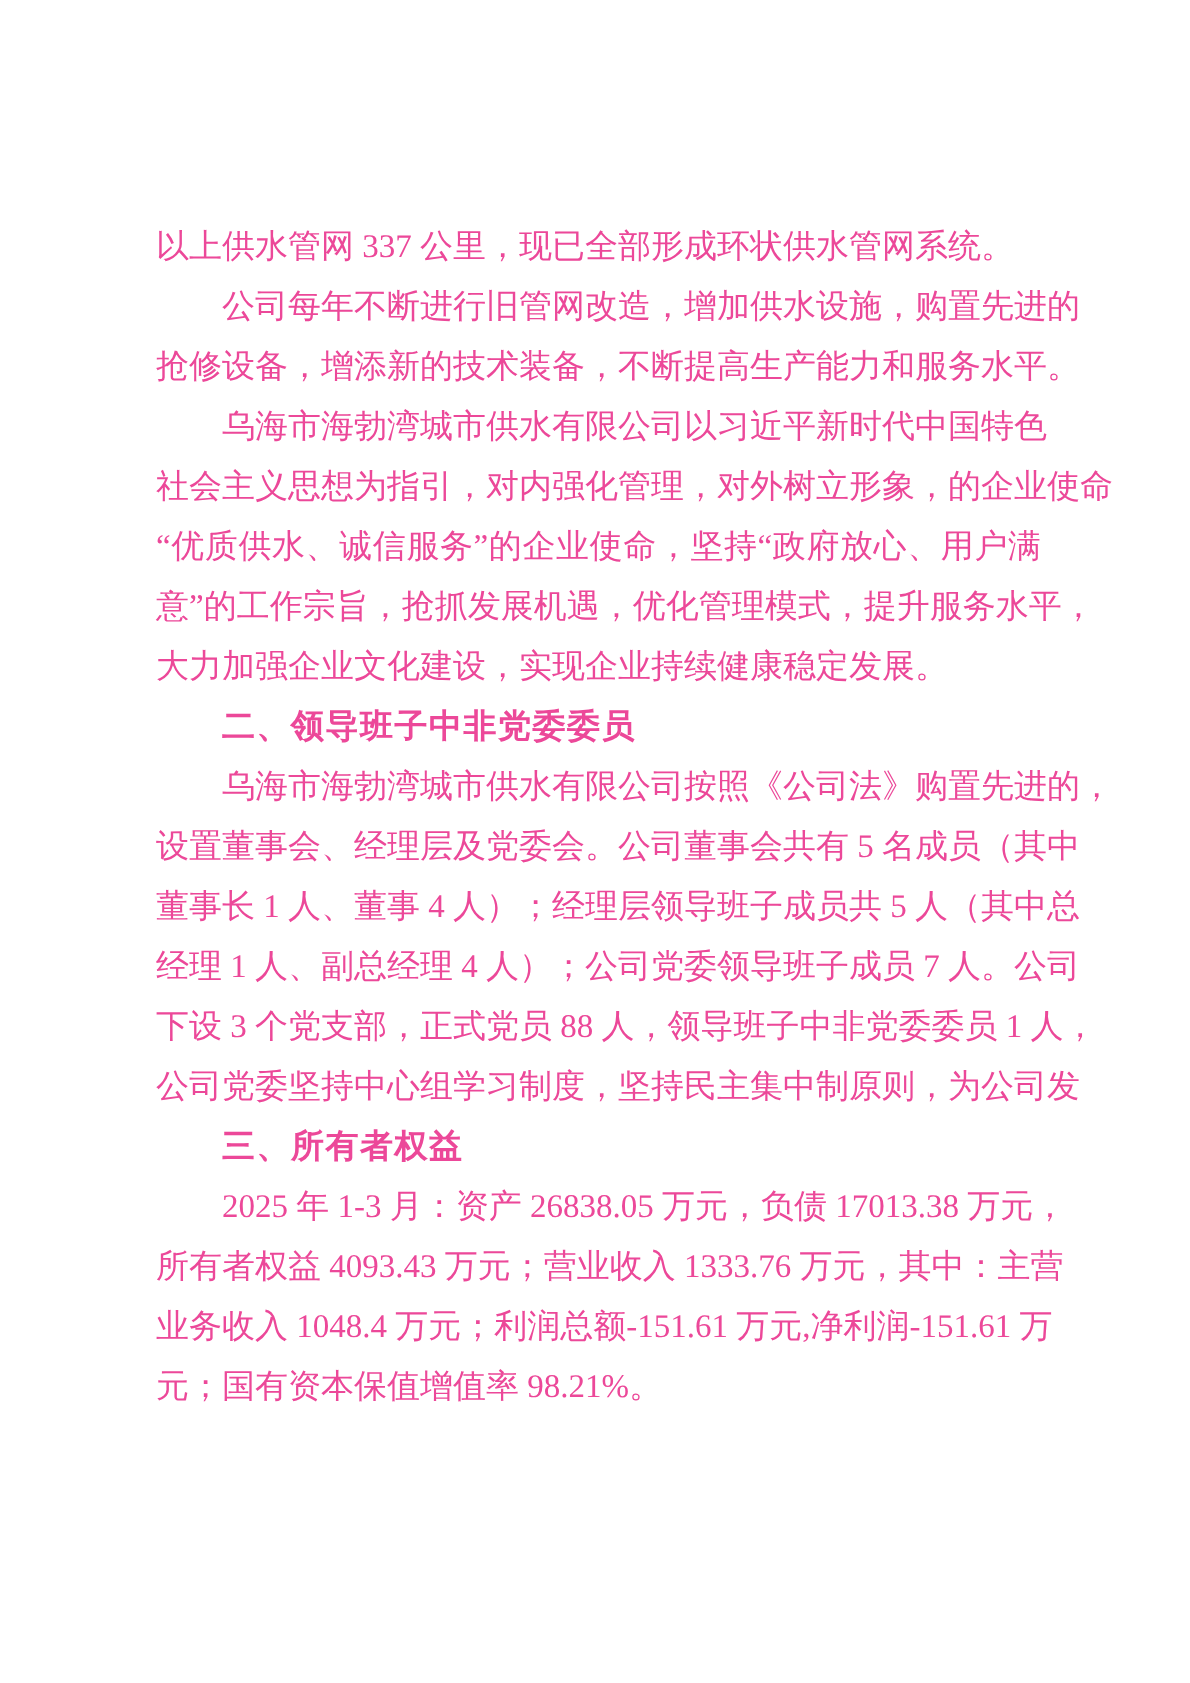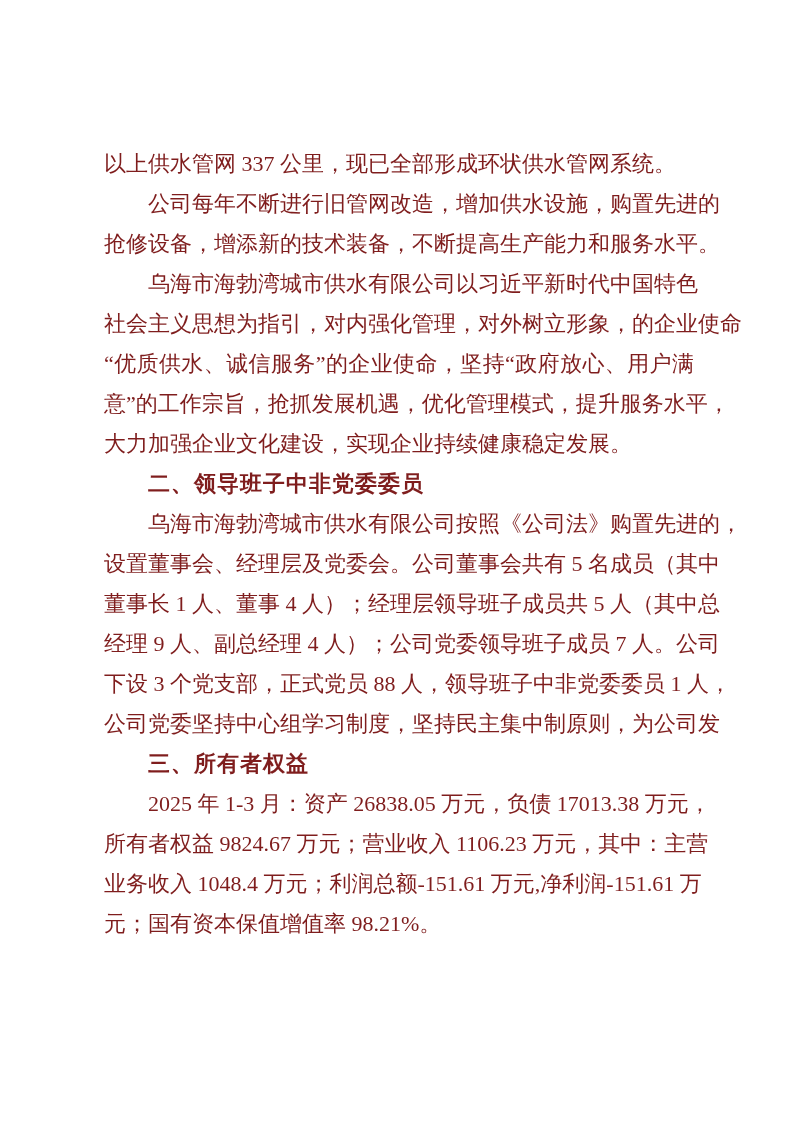--- a/index.html
+++ b/index.html
@@ -12,21 +12,21 @@
     width: 793px;
     height: 1122px;
     background: #ffffff;
     overflow: hidden;
   }
   .text-block {
     position: absolute;
     left: 104px;
     top: 144px;
     width: 590px;
-    color: #7f1d1d;
+    color: #ec4899;
     font-family: "Liberation Serif", "DejaVu Serif", serif;
     font-size: 22px;
     line-height: 40px;
   }
   .line {
     height: 40px;
     overflow: visible;
     white-space: nowrap;
     text-align: justify;
     text-align-last: justify;
@@ -54,22 +54,22 @@
       <div class="line end">抢修设备，增添新的技术装备，不断提高生产能力和服务水平。</div>
       <div class="line indent">乌海市海勃湾城市供水有限公司以习近平新时代中国特色</div>
       <div class="line">社会主义思想为指引，对内强化管理，对外树立形象，的企业使命</div>
       <div class="line">“优质供水、诚信服务”的企业使命，坚持“政府放心、用户满</div>
       <div class="line">意”的工作宗旨，抢抓发展机遇，优化管理模式，提升服务水平，</div>
       <div class="line end">大力加强企业文化建设，实现企业持续健康稳定发展。</div>
       <div class="line indent heading end">二、领导班子中非党委委员</div>
       <div class="line indent">乌海市海勃湾城市供水有限公司按照《公司法》购置先进的，</div>
       <div class="line">设置董事会、经理层及党委会。公司董事会共有 5 名成员（其中</div>
       <div class="line">董事长 1 人、董事 4 人）；经理层领导班子成员共 5 人（其中总</div>
-      <div class="line">经理 9 人、副总经理 4 人）；公司党委领导班子成员 7 人。公司</div>
+      <div class="line">经理 1 人、副总经理 4 人）；公司党委领导班子成员 7 人。公司</div>
       <div class="line">下设 3 个党支部，正式党员 88 人，领导班子中非党委委员 1 人，</div>
       <div class="line">公司党委坚持中心组学习制度，坚持民主集中制原则，为公司发</div>
       <div class="line indent heading end">三、所有者权益</div>
       <div class="line indent">2025 年 1-3 月：资产 26838.05 万元，负债 17013.38 万元，</div>
-      <div class="line">所有者权益 9824.67 万元；营业收入 1106.23 万元，其中：主营</div>
+      <div class="line">所有者权益 4093.43 万元；营业收入 1333.76 万元，其中：主营</div>
       <div class="line">业务收入 1048.4 万元；利润总额-151.61 万元,净利润-151.61 万</div>
       <div class="line end">元；国有资本保值增值率 98.21%。</div>
     </div>
 </div>
 
 </body></html>

